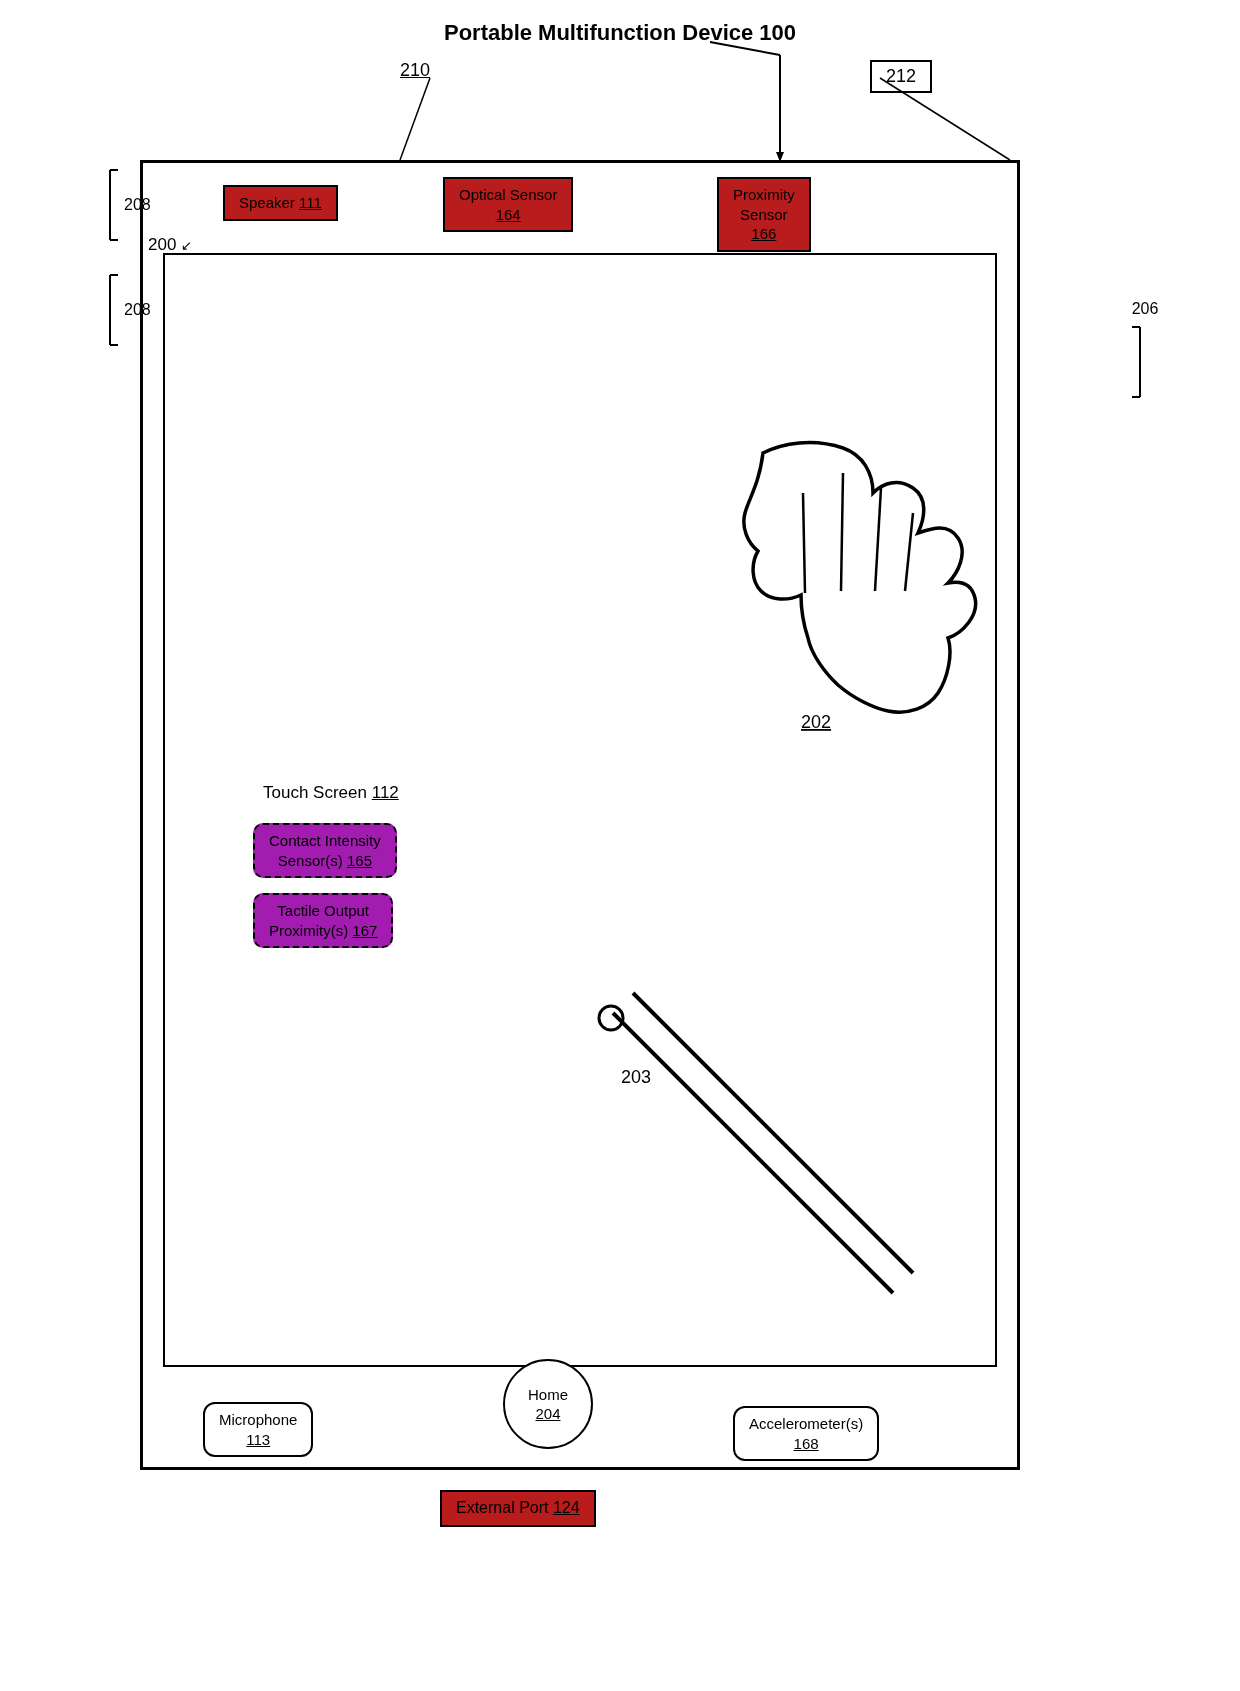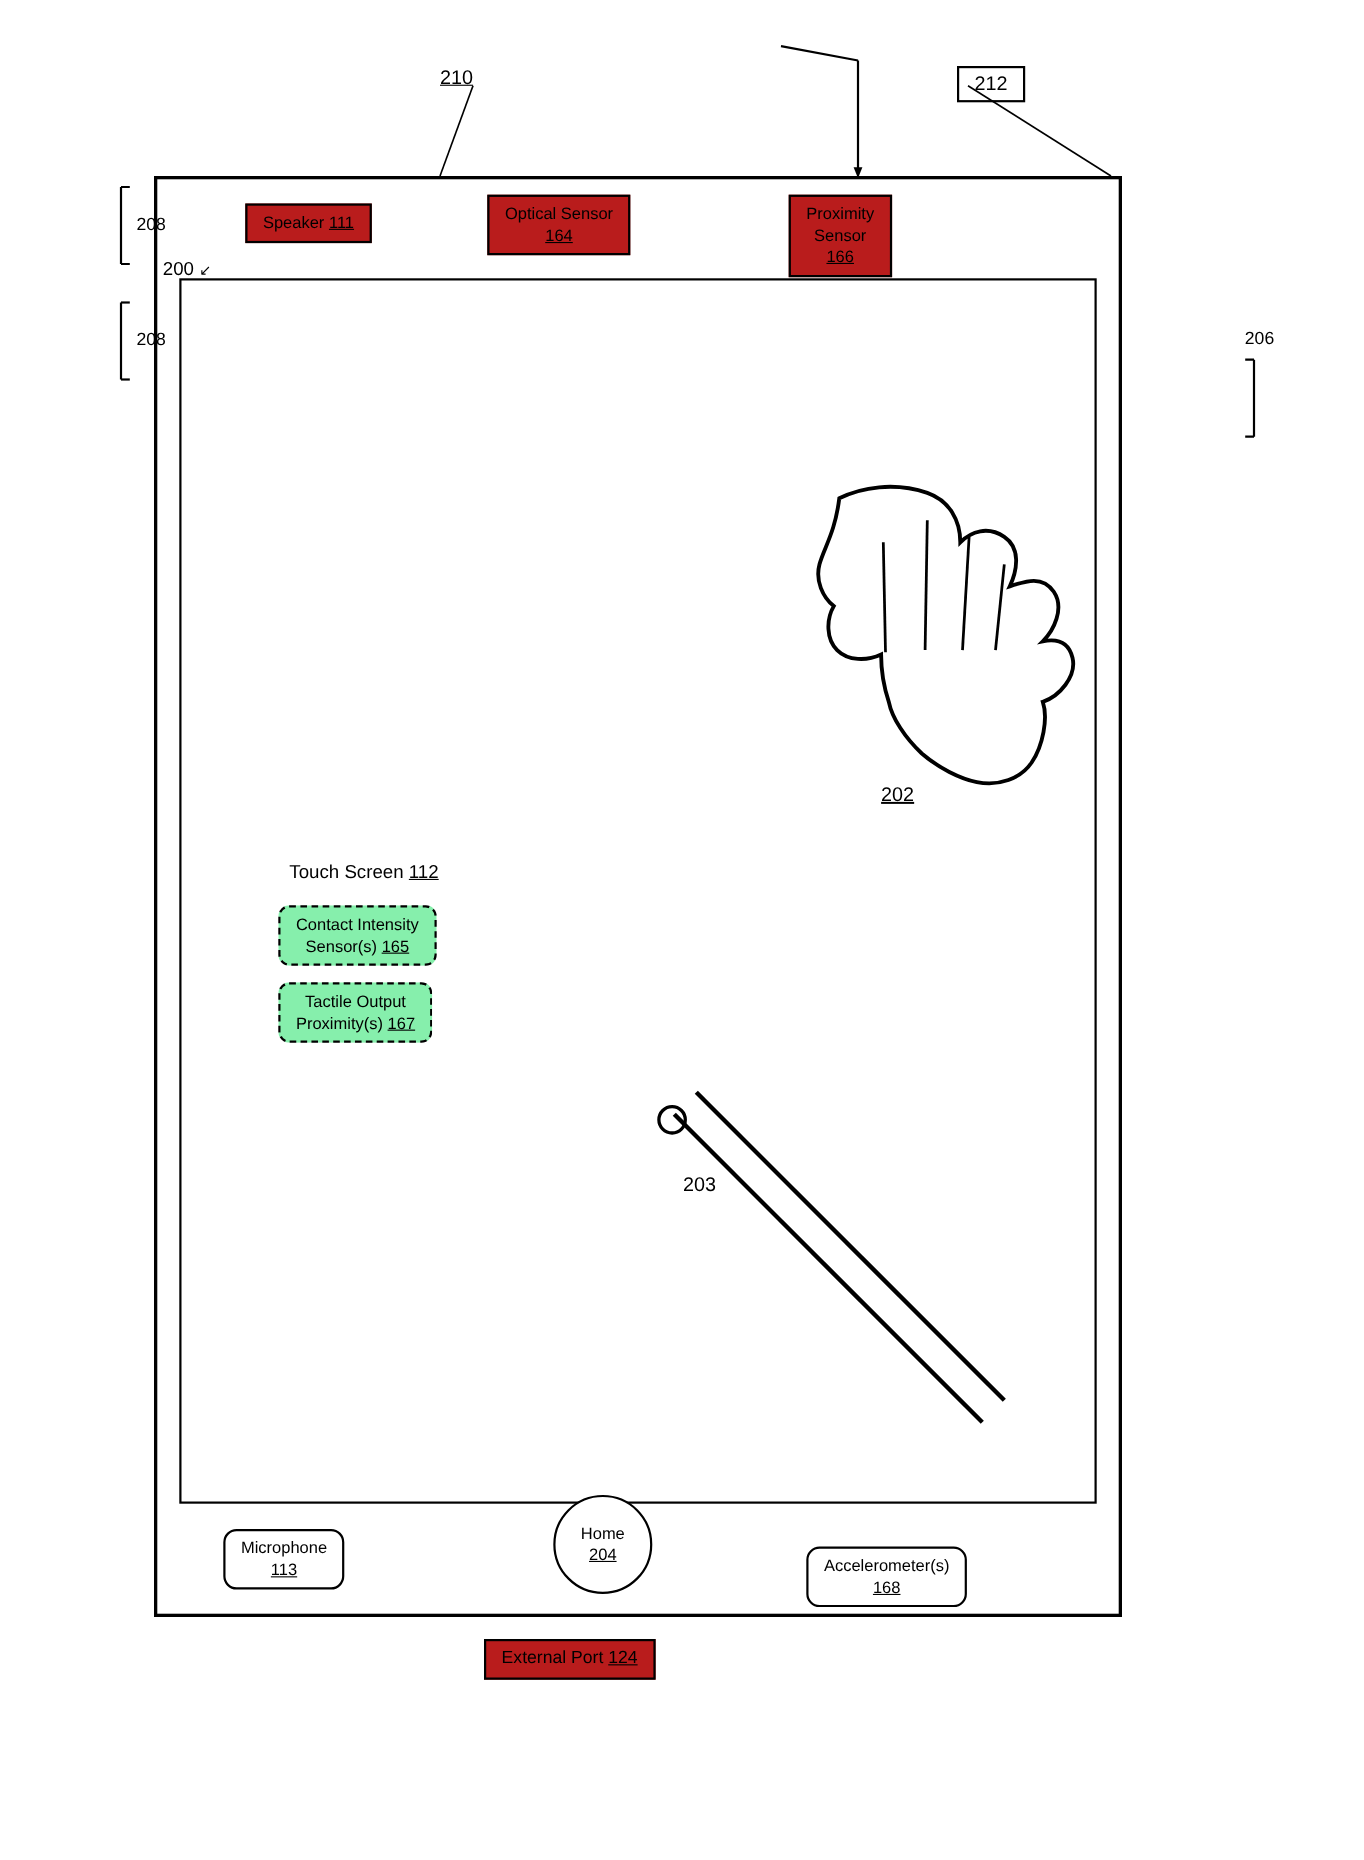--- a/index.html
+++ b/index.html
@@ -32,40 +32,43 @@
       background: #fff;
     }
 
     .component-box-dashed {
       border: 2px dashed #000;
       border-radius: 10px;
       padding: 6px 14px;
       text-align: center;
       font-size: 15px;
       line-height: 1.3;
-      background: #86efac;
+      background: #a21caf;
     }
 
     .underline {
       text-decoration: underline;
     }
 
     
     .full-diagram {
       position: relative;
       width: 1140px;
       height: 1580px;
       margin: 0 auto;
     }
   </style>
 </head>
 <body>
 
 <div class="full-diagram">
 
+  <div style="position:absolute; top:20px; left:50%; transform:translateX(-50%); white-space:nowrap; text-align:center;">
+    <span style="font-size:22px; font-weight:bold;">Portable Multifunction Device 100</span>
+  </div>
 
   <svg style="position:absolute;top:0;left:0;width:100%;height:100%;pointer-events:none;">
 
     <line x1="730" y1="55" x2="730" y2="155" stroke="#000" stroke-width="2"></line>
     <polygon points="726,152 734,152 730,162" fill="#000"></polygon>
 
     <line x1="660" y1="42" x2="730" y2="55" stroke="#000" stroke-width="2"></line>
   </svg>
 
   <div style="position:absolute; top:60px; left:350px; text-align:center; font-size:18px;">
@@ -118,21 +121,21 @@
       </div>
     </div>
 
     <div style="position:absolute; top:730px; left:110px;">
       <div class="component-box-dashed" style="font-size:15px; text-align:center;">
         <div>Tactile Output</div>
         <div><span>Proximity(s)</span> <span class="underline">167</span></div>
       </div>
     </div>
 
-    <div style="position:absolute; bottom:22px; left:60px;">
+    <div style="position:absolute; bottom:10px; left:60px;">
       <div class="component-box-rounded" style="font-size:15px; text-align:center;">
         <div>Microphone</div>
         <div class="underline">113</div>
       </div>
     </div>
 
     <div style="position:absolute; bottom:18px; left:360px;">
       <div class="component-box-rounded" style="font-size:15px; text-align:center; border-radius:50%; width:90px; height:90px; display:flex; flex-direction:column; align-items:center; justify-content:center;">
         <div>Home</div>
         <div class="underline">204</div>

